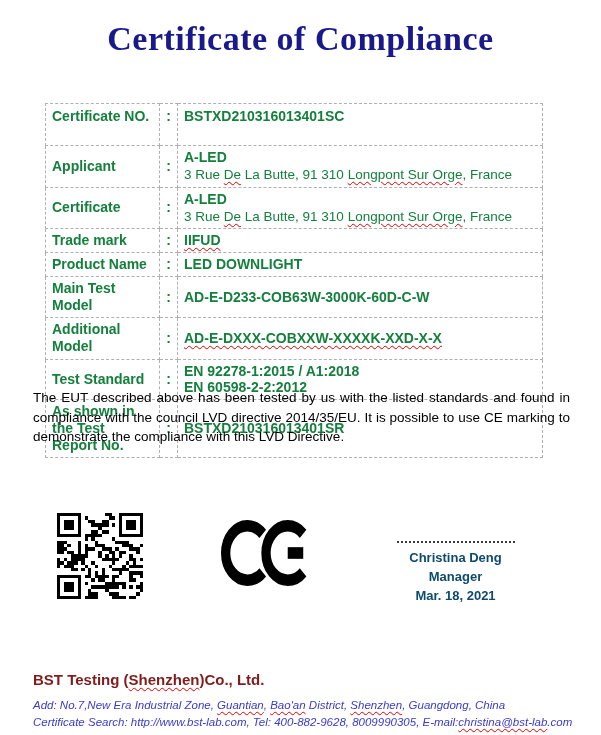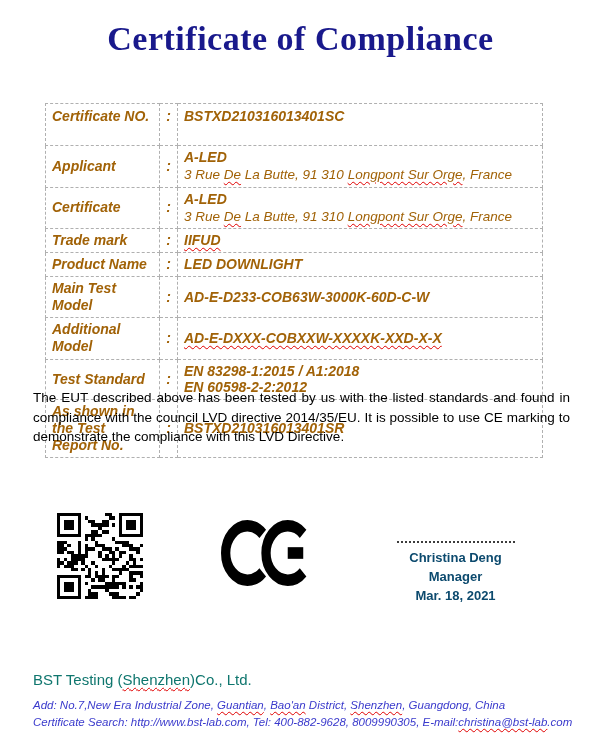--- a/index.html
+++ b/index.html
@@ -11,21 +11,21 @@
     position:absolute;top:20px;left:0;width:601px;margin:0;text-align:center;
     font-family:"Liberation Serif", serif;font-weight:bold;font-size:34px;
     color:#19198c;letter-spacing:0.5px;
   }
   table.cert{
     position:absolute;left:45px;top:103px;width:498px;
     border-collapse:collapse;table-layout:fixed;
   }
   table.cert td{
     border:1px dashed #b0b0b0;font-size:14px;padding:3px 6px;
-    vertical-align:middle;line-height:1.22;color:#a16207;font-style:italic;
+    vertical-align:middle;line-height:1.22;color:#15803d;
   }
   td.lbl{font-weight:bold;padding-left:8px;vertical-align:top;padding-top:4px;}
   td.col{font-weight:bold;text-align:center;padding:3px 0;}
   td.val{font-weight:bold;}
   tr.h34 td{height:34px;vertical-align:top;padding-top:4px;}
   .vaddr{font-weight:normal;font-size:13.5px;margin-top:1px;}
   .v2{line-height:1.18;}
   .sq{
     text-decoration:underline;text-decoration-style:wavy;
     text-decoration-color:#e00000;text-decoration-thickness:1px;
@@ -35,21 +35,21 @@
     position:absolute;left:33px;top:388px;width:537px;
     font-size:13.5px;line-height:19.5px;text-align:justify;color:#000000;
   }
   .statement p{margin:0;}
   .qr{position:absolute;left:57px;top:513px;width:86px;height:86px;}
   .ce{position:absolute;left:221px;top:518px;width:90px;height:70px;}
   .sig{position:absolute;left:383px;top:541px;width:145px;text-align:center;}
   .sig-line{border-top:2px dotted #3c3c3c;width:118px;height:0;margin:0 auto 5px auto;}
   .sig div.t{font-weight:bold;font-size:13px;line-height:19px;color:#0c4a6e;}
   .footer-company{
-    position:absolute;left:33px;top:671px;font-size:15px;font-weight:normal;color:#0f766e;
+    position:absolute;left:33px;top:671px;font-size:15px;font-weight:bold;color:#7f1d1d;
   }
   .footer-small{position:absolute;left:33px;font-size:11.5px;color:#3a3acc;font-style:italic;}
   .fl1{top:699px;}
   .fl2{top:716px;}
 </style>
 </head>
 <body>
 
 <h1 class="title">Certificate of Compliance</h1>
 
@@ -98,21 +98,21 @@
   </tr>
   <tr>
     <td class="lbl">Additional Model</td>
     <td class="col">:</td>
     <td class="val"><span class="sq">AD-E-DXXX-COBXXW-XXXXK-XXD-X-X</span></td>
   </tr>
   <tr>
     <td class="lbl">Test Standard</td>
     <td class="col">:</td>
     <td class="val">
-      <div class="v2">EN 83298-1:2015 / A1:2018</div>
+      <div class="v2">EN 92278-1:2015 / A1:2018</div>
       <div class="v2">EN 60598-2-2:2012</div>
     </td>
   </tr>
   <tr>
     <td class="lbl">As shown in the Test Report No.</td>
     <td class="col">:</td>
     <td class="val">BSTXD210316013401SR</td>
   </tr>
 </tbody>
   </table>

